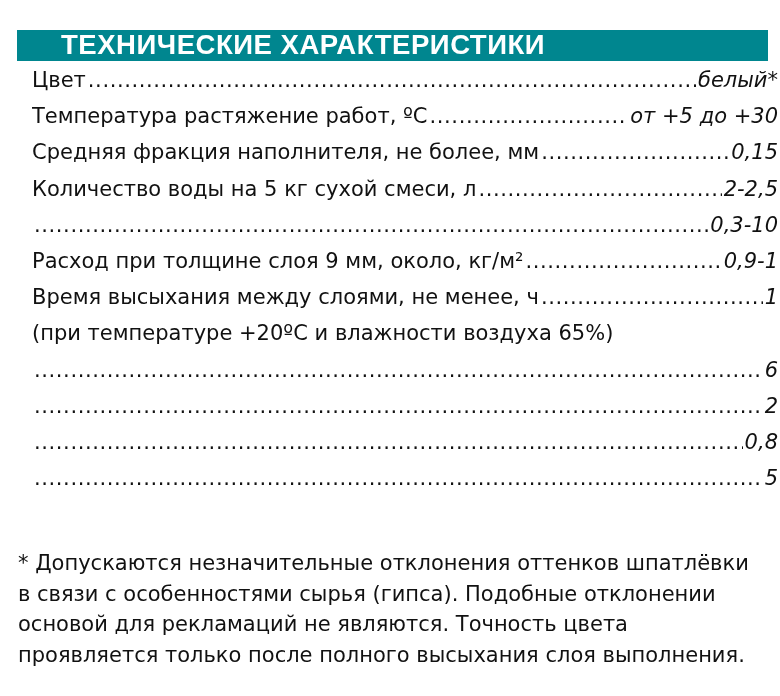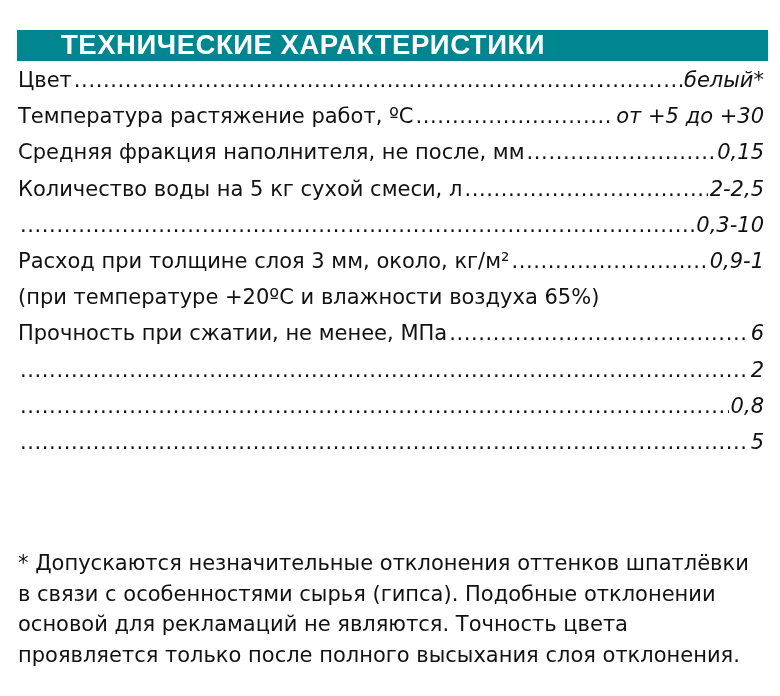--- a/index.html
+++ b/index.html
@@ -34,21 +34,21 @@
       font-family: "Liberation Sans", sans-serif;
       font-weight: bold;
       font-size: 27px;
       letter-spacing: 0.5px;
       transform: scaleX(1.02);
       transform-origin: left center;
       white-space: nowrap;
     }
     .specs {
       position: absolute;
-      left: 18px;
+      left: 32px;
       top: 62px;
       width: 746px;
     }
     .row {
       display: flex;
       align-items: baseline;
       height: 36.2px;
       line-height: 36.2px;
       font-size: 21px;
       white-space: nowrap;
@@ -99,41 +99,45 @@
     <span class="label">Цвет </span>
     <span class="dots"></span>
     <span class="value">белый*</span>
   </div>
   <div class="row">
     <span class="label">Температура растяжение работ, ºС</span>
     <span class="dots"></span>
     <span class="value">от +5 до +30</span>
   </div>
   <div class="row">
-    <span class="label">Средняя фракция наполнителя, не после, мм </span>
+    <span class="label">Средняя фракция наполнителя, не более, мм </span>
     <span class="dots"></span>
     <span class="value"> 0,15</span>
   </div>
   <div class="row">
     <span class="label">Количество воды на 5 кг сухой смеси, л</span>
     <span class="dots"></span>
     <span class="value"> 2-2,5</span>
   </div>
   <div class="row">
     <span class="dots"></span>
     <span class="value"> 0,3-10</span>
   </div>
   <div class="row">
-    <span class="label">Расход при толщине слоя 3 мм, около, кг/м²  </span>
+    <span class="label">Расход при толщине слоя 9 мм, около, кг/м²  </span>
     <span class="dots"></span>
     <span class="value"> 0,9-1</span>
   </div>
+  <div class="row">
+    <span class="label">Время высыхания между слоями, не менее, ч </span>
+    <span class="dots"></span>
+    <span class="value"> 1</span>
+  </div>
   <div class="row note">(при температуре +20ºС и влажности воздуха 65%)</div>
   <div class="row">
-    <span class="label">Прочность при сжатии, не менее, МПа </span>
     <span class="dots"></span>
     <span class="value"> 6</span>
   </div>
   <div class="row">
     <span class="dots"></span>
     <span class="value"> 2</span>
   </div>
   <div class="row">
     <span class="dots"></span>
     <span class="value"> 0,8</span>
@@ -141,14 +145,14 @@
   <div class="row">
     <span class="dots"></span>
     <span class="value"> 5</span>
   </div>
 </div>
 
 <div class="footnote">
   <p>* Допускаются незначительные отклонения оттенков шпатлёвки</p>
   <p>в связи с особенностями сырья (гипса). Подобные отклонении</p>
   <p>основой для рекламаций не являются. Точность цвета</p>
-  <p>проявляется только после полного высыхания слоя отклонения.</p>
+  <p>проявляется только после полного высыхания слоя выполнения.</p>
 </div>
 
 </body></html>

